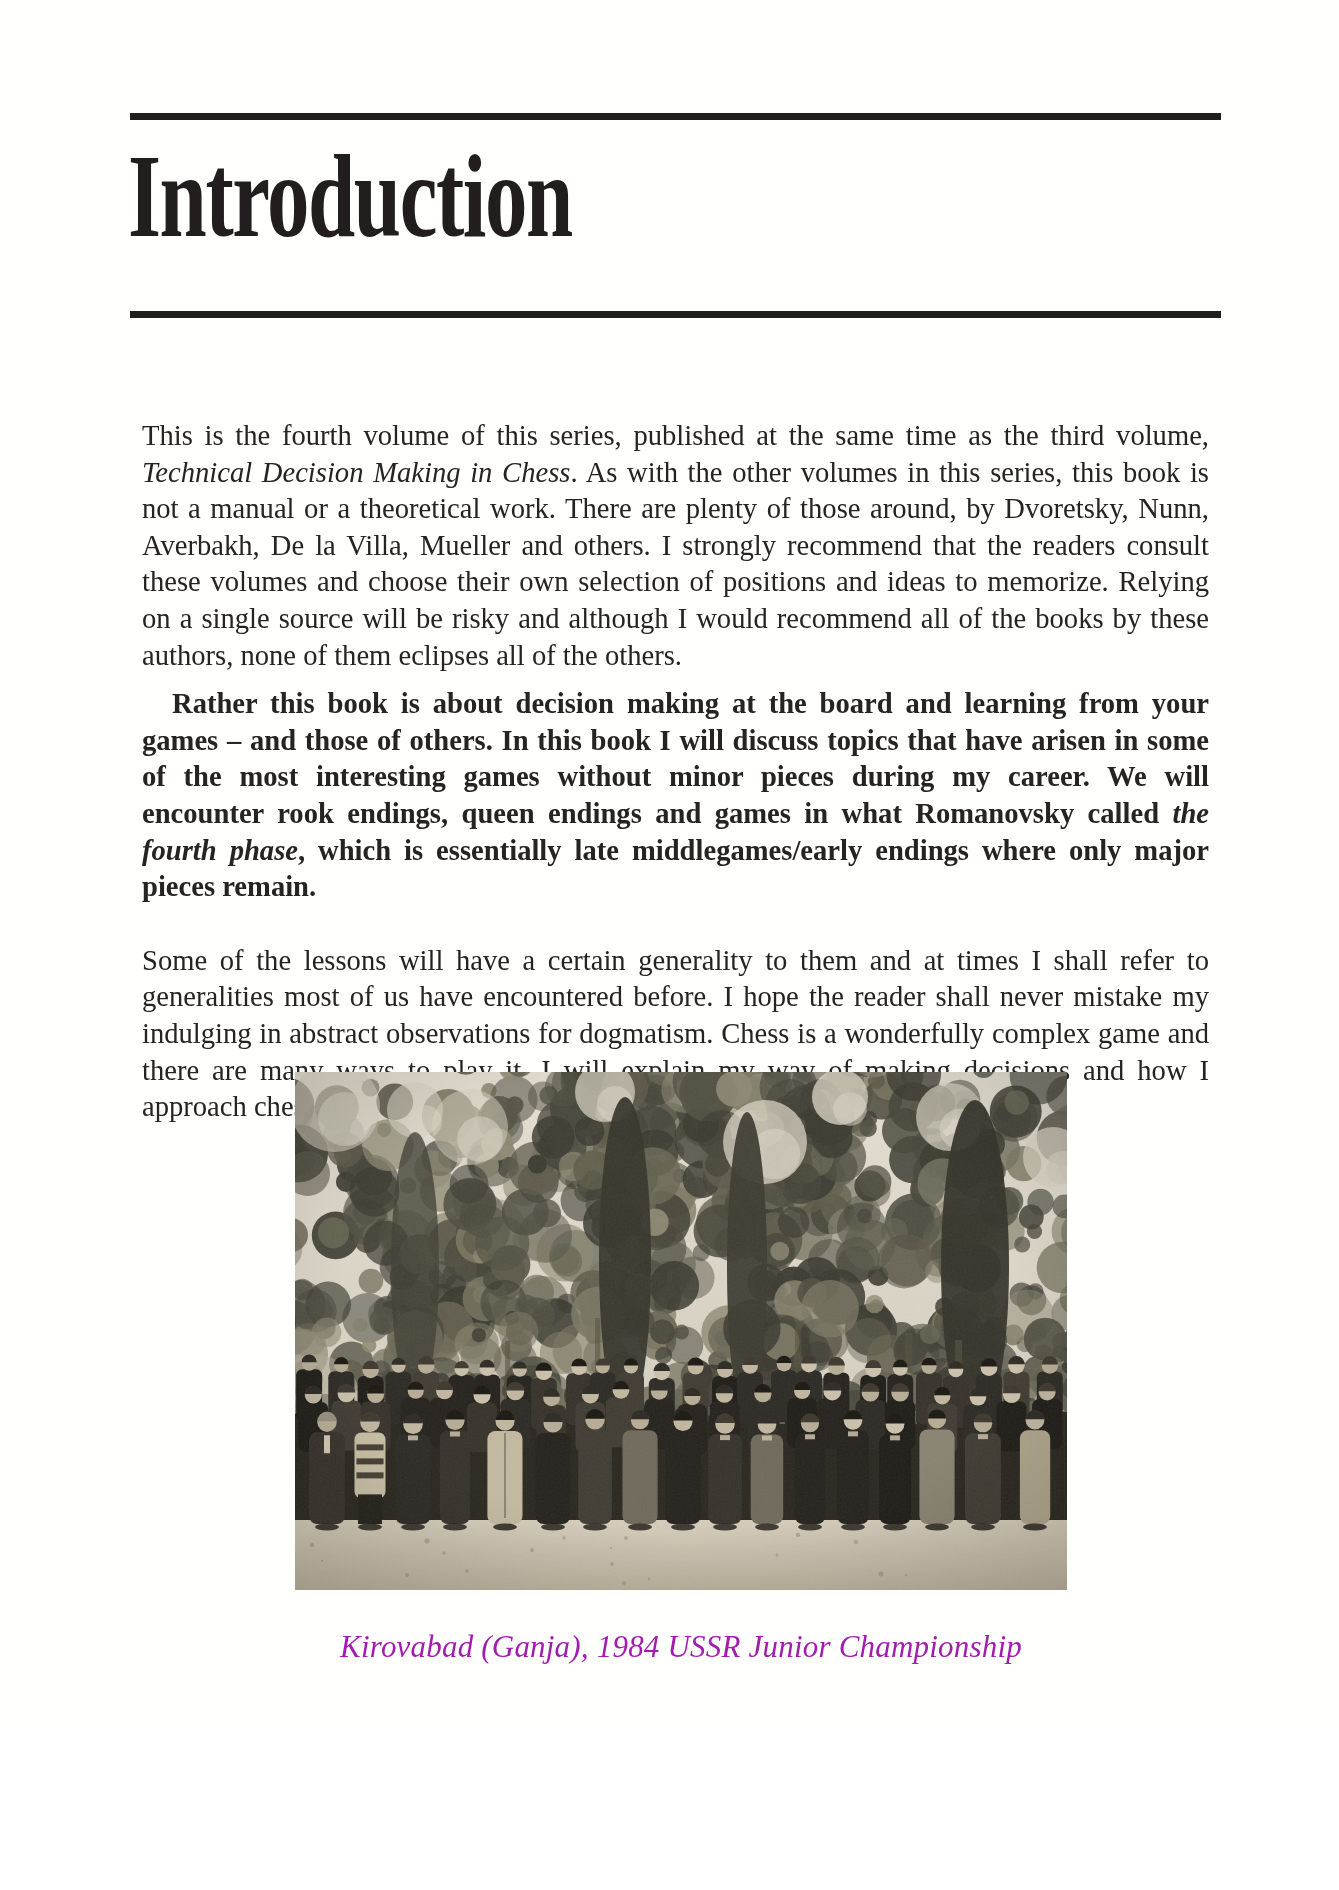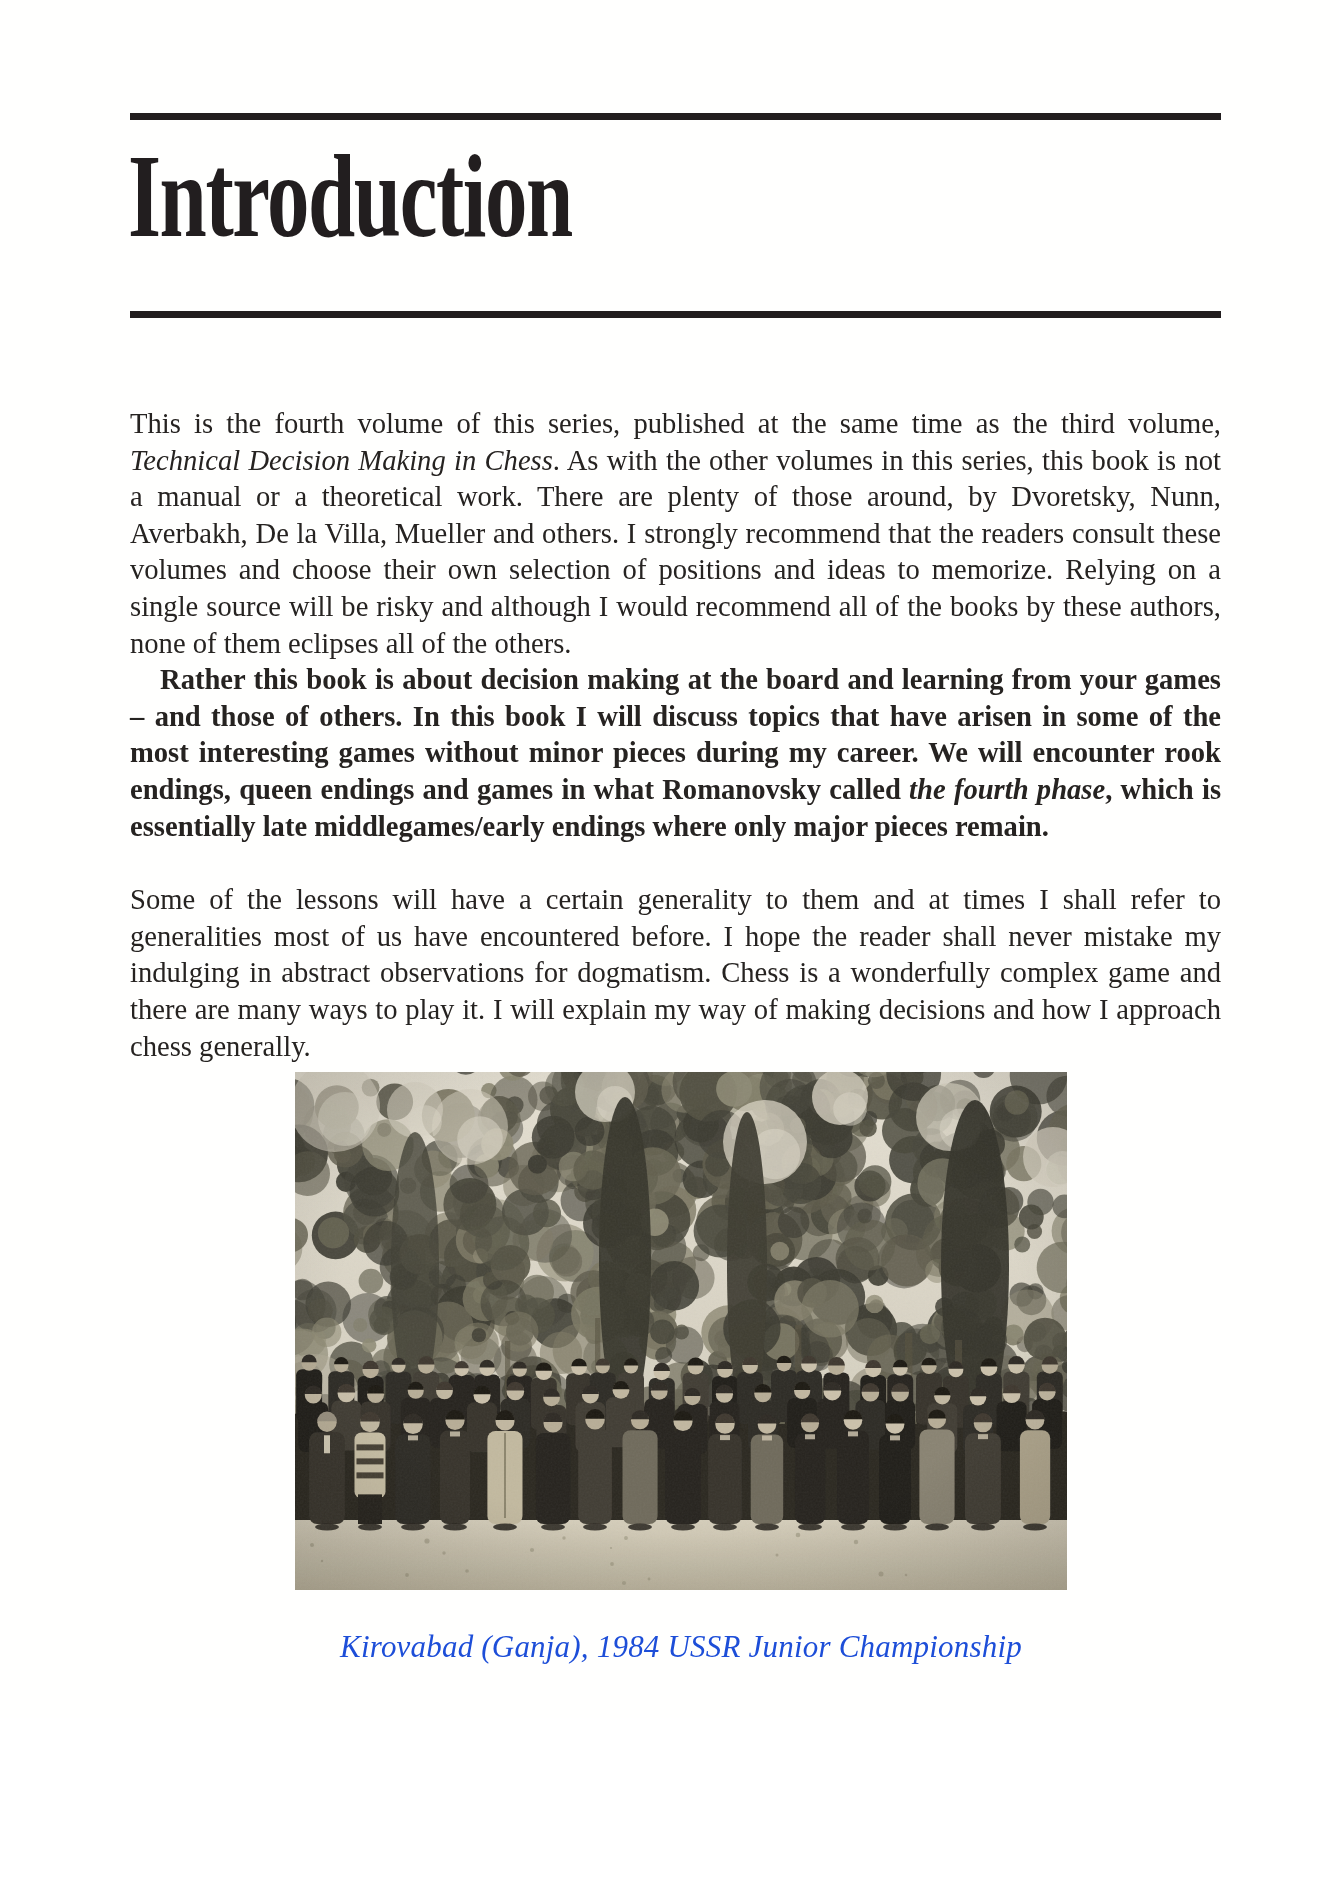--- a/index.html
+++ b/index.html
@@ -18,28 +18,28 @@
     position:absolute;left:128px;top:138px;margin:0;
     font-size:118px;line-height:1;font-weight:700;
     color:#221e1f;letter-spacing:-2px;white-space:nowrap;
     transform:scaleX(.72);transform-origin:0 50%;
   }
   .body-text{
     position:absolute;left:130px;top:406px;width:1091px;
     font-size:28.6px;line-height:36.6px;
     text-align:justify;color:#262321;
   }
-  .body-text p{margin:0;}
+  .body-text p{margin:12px;}
   .body-text p.indent{text-indent:30px;font-weight:bold;}
   .body-text p.spaced{margin-top:37px;}
   .photo-figure{position:absolute;left:295px;top:1072px;width:772px;margin:0;}
   .photo-figure svg{display:block;}
   .caption{
     margin-top:39px;text-align:center;
-    font-style:italic;font-size:31px;color:#1d4ed8;letter-spacing:.2px;
+    font-style:italic;font-size:31px;color:#a21caf;letter-spacing:.2px;
   }
 </style>
 </head>
 <body>
 
 <div class="page">
   <div class="rule rule-top"></div>
   <h1 class="title">Introduction</h1>
   <div class="rule rule-under-title"></div>
   <div class="body-text" id="paragraphs">

